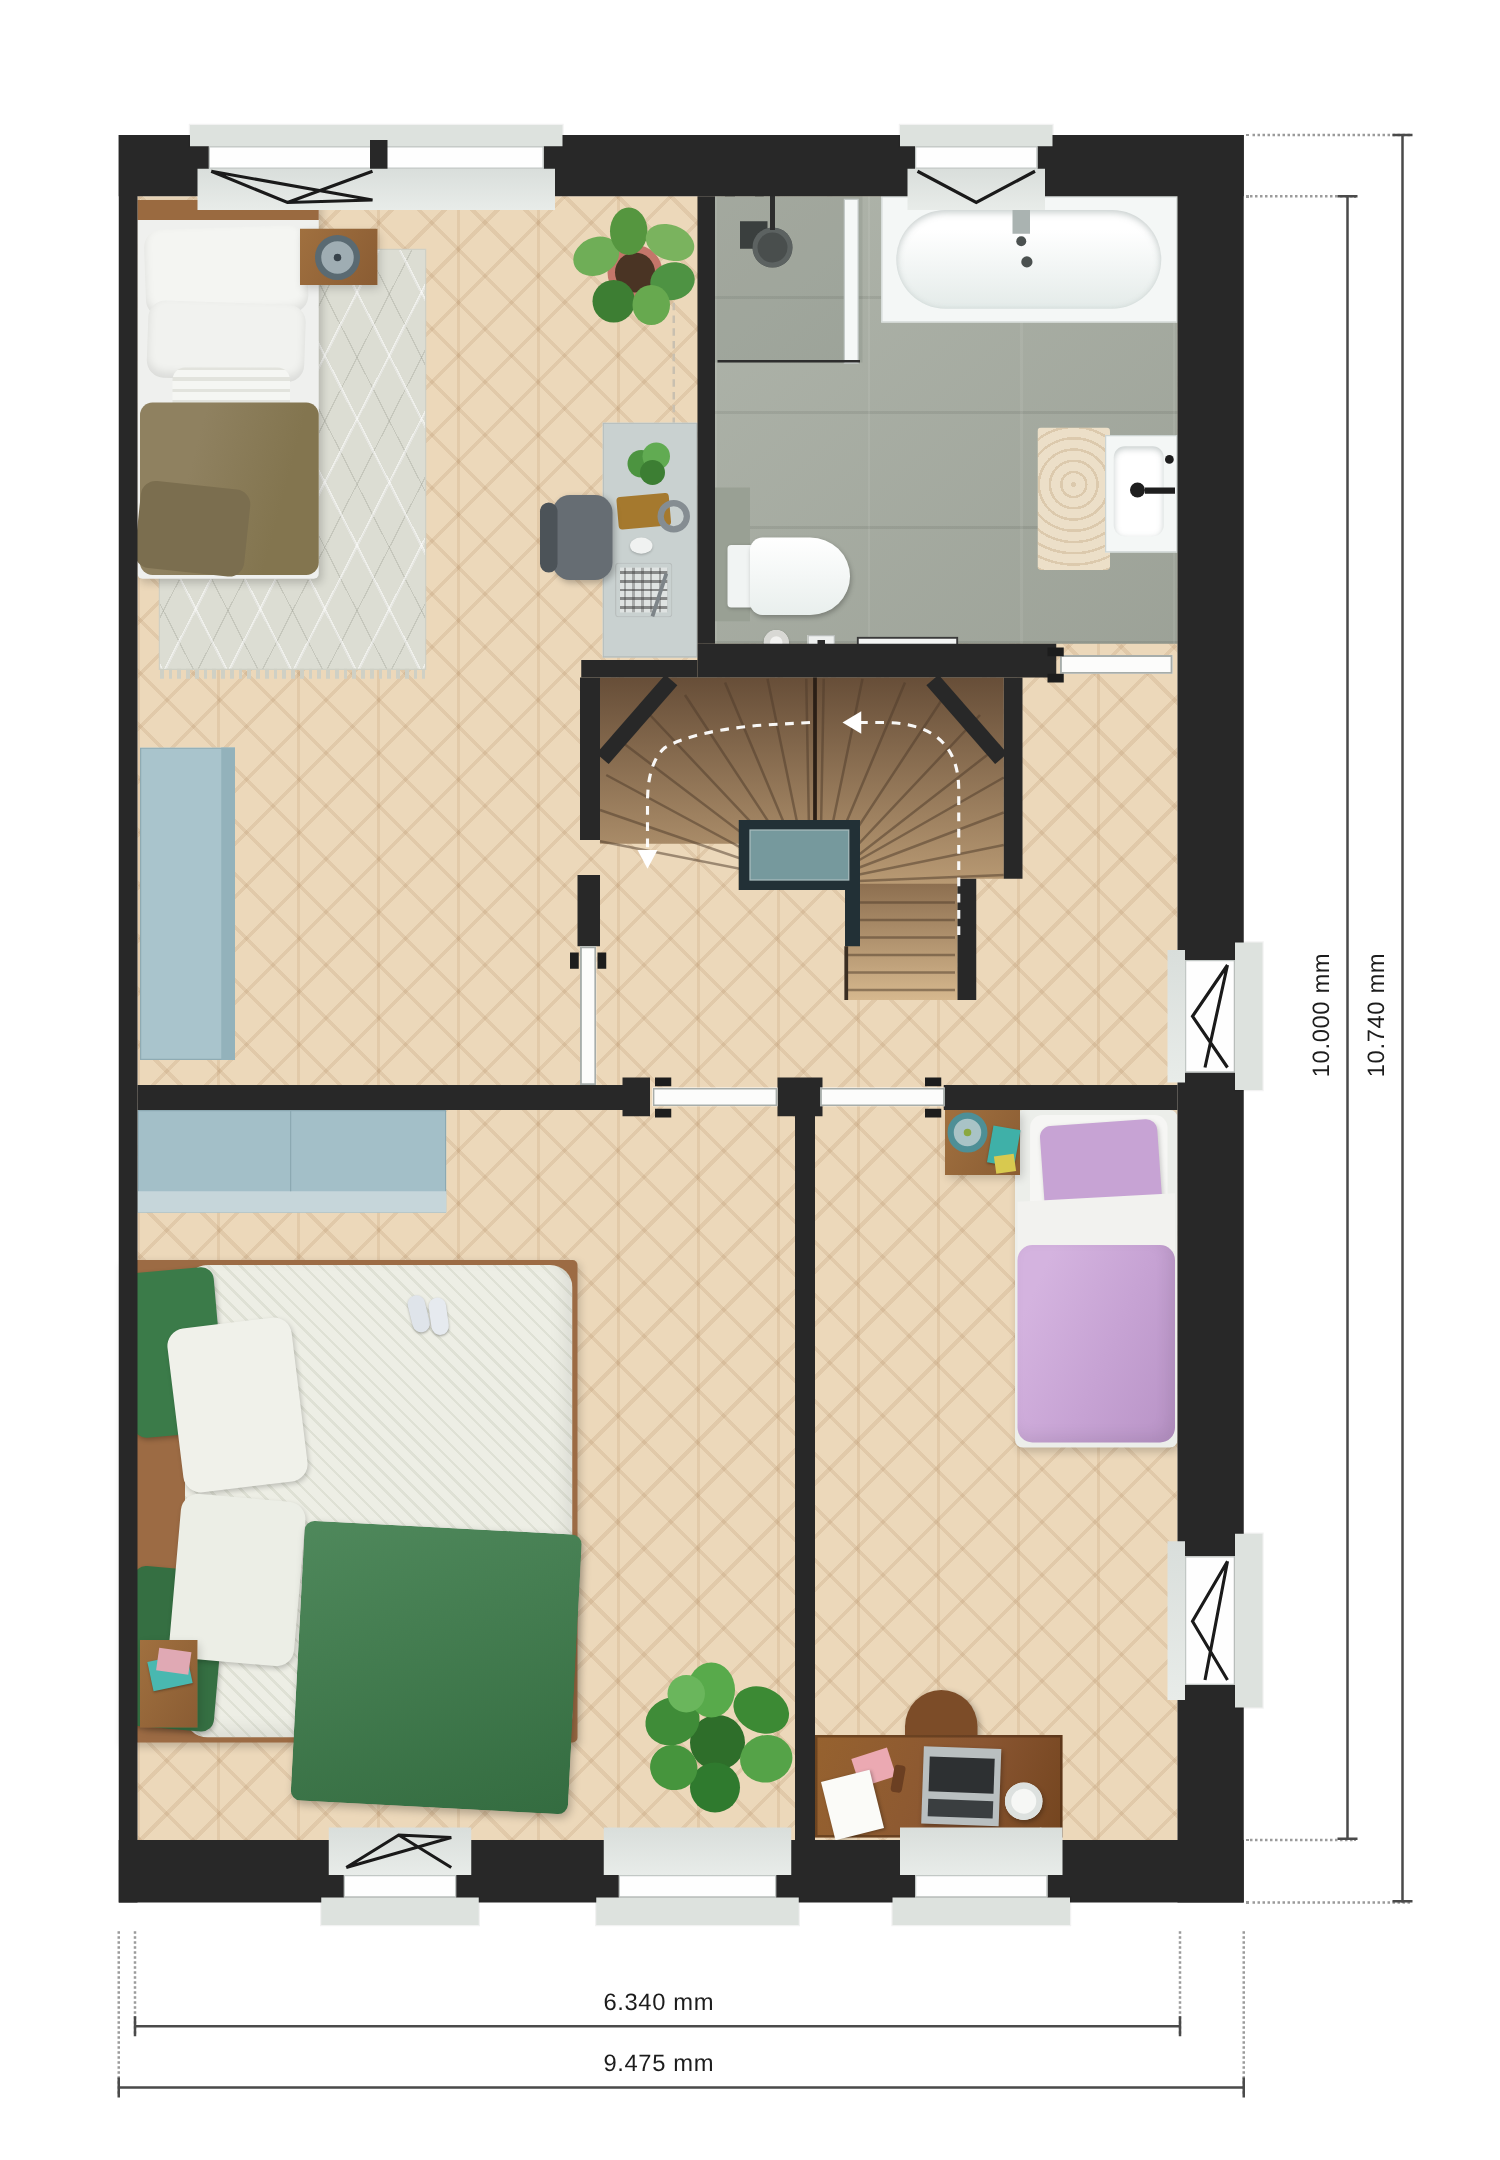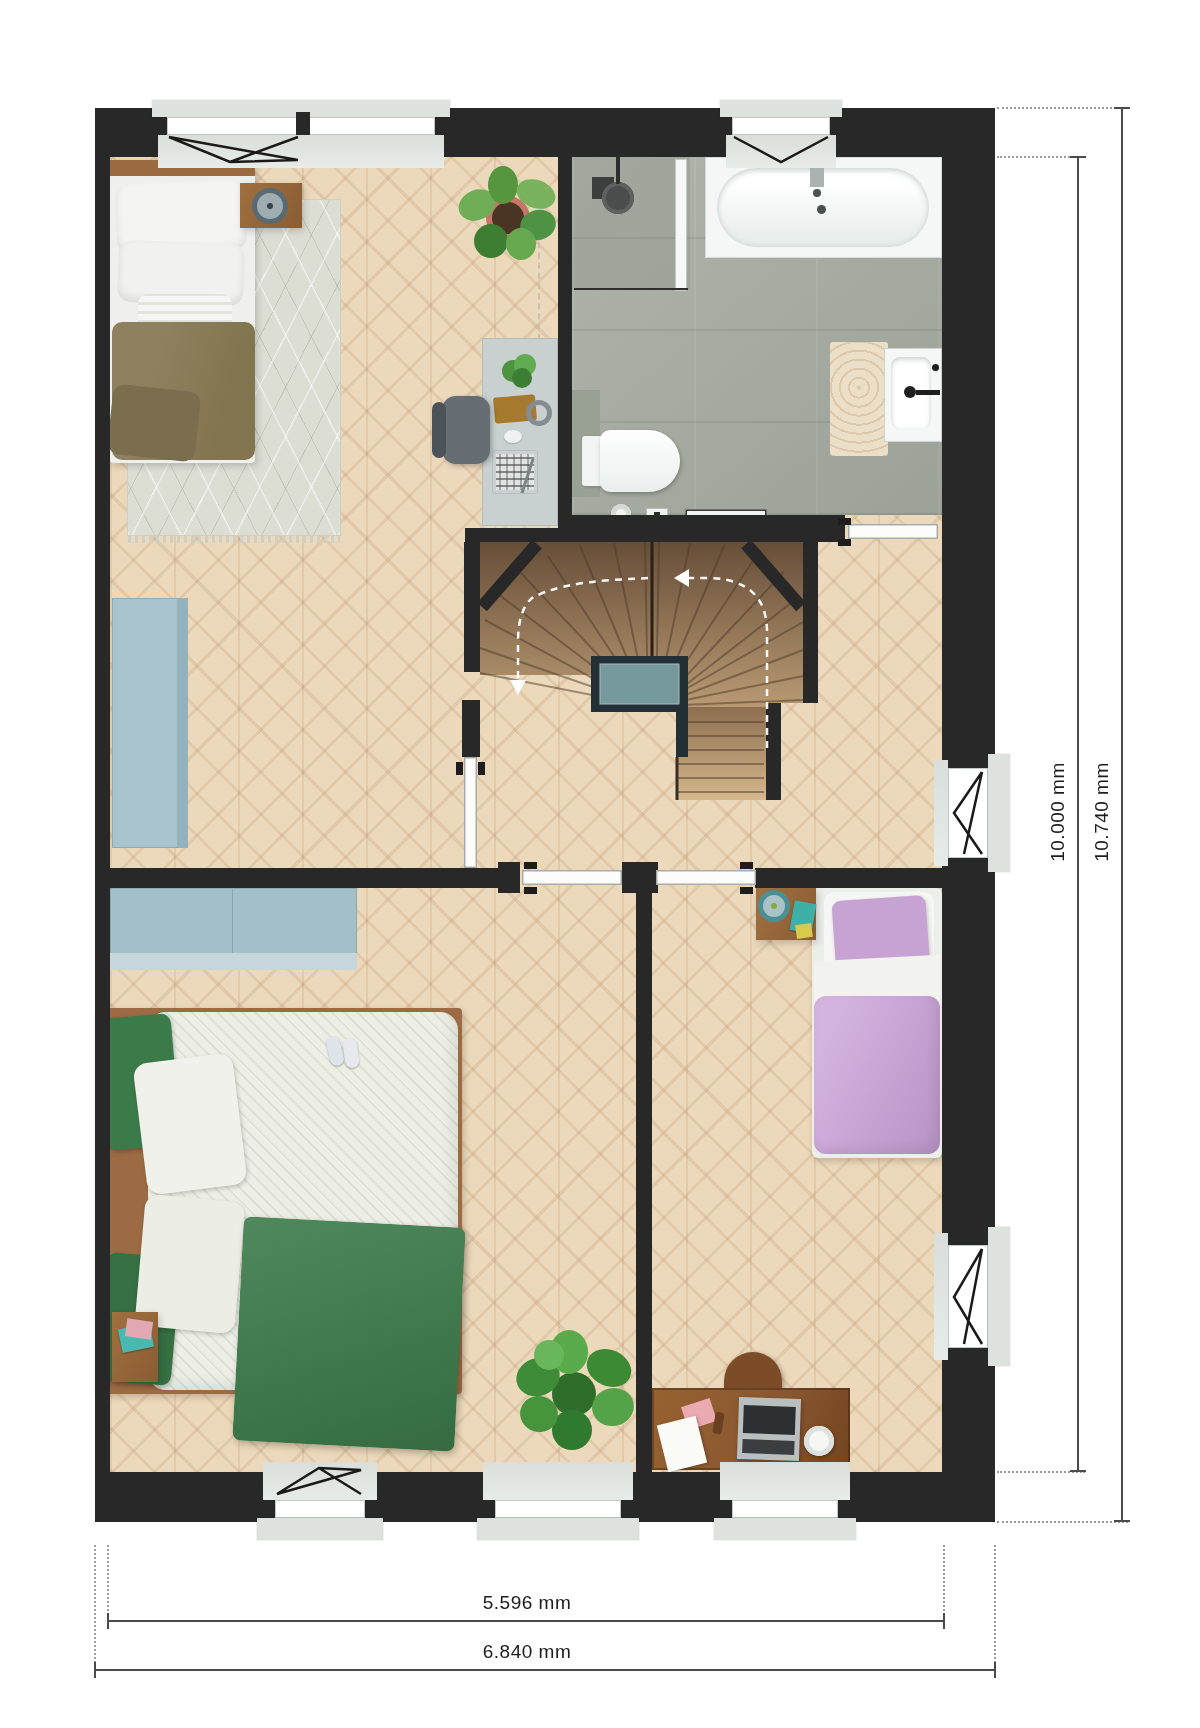--- a/index.html
+++ b/index.html
@@ -340,19 +340,19 @@
   <div class="dim-label rot" style="left:1102px;top:812px;">10.740 mm</div>
 
   <div class="ext-v" style="left:94px;top:1545px;height:130px;"></div>
   <div class="ext-v" style="left:107px;top:1545px;height:82px;"></div>
   <div class="ext-v" style="left:943px;top:1545px;height:82px;"></div>
   <div class="ext-v" style="left:994px;top:1545px;height:130px;"></div>
 
   <div class="dim-h" style="left:108px;top:1620px;width:836px;"></div>
   <div class="tick-v" style="left:107px;top:1613px;"></div>
   <div class="tick-v" style="left:943px;top:1613px;"></div>
-  <div class="dim-label" style="left:527px;top:1603px;">5.596 mm</div>
+  <div class="dim-label" style="left:527px;top:1603px;">6.340 mm</div>
   <div class="dim-h" style="left:95px;top:1669px;width:900px;"></div>
   <div class="tick-v" style="left:94px;top:1662px;"></div>
   <div class="tick-v" style="left:994px;top:1662px;"></div>
-  <div class="dim-label" style="left:527px;top:1652px;">6.840 mm</div>
+  <div class="dim-label" style="left:527px;top:1652px;">9.475 mm</div>
 
 </div>
 
 </body></html>

